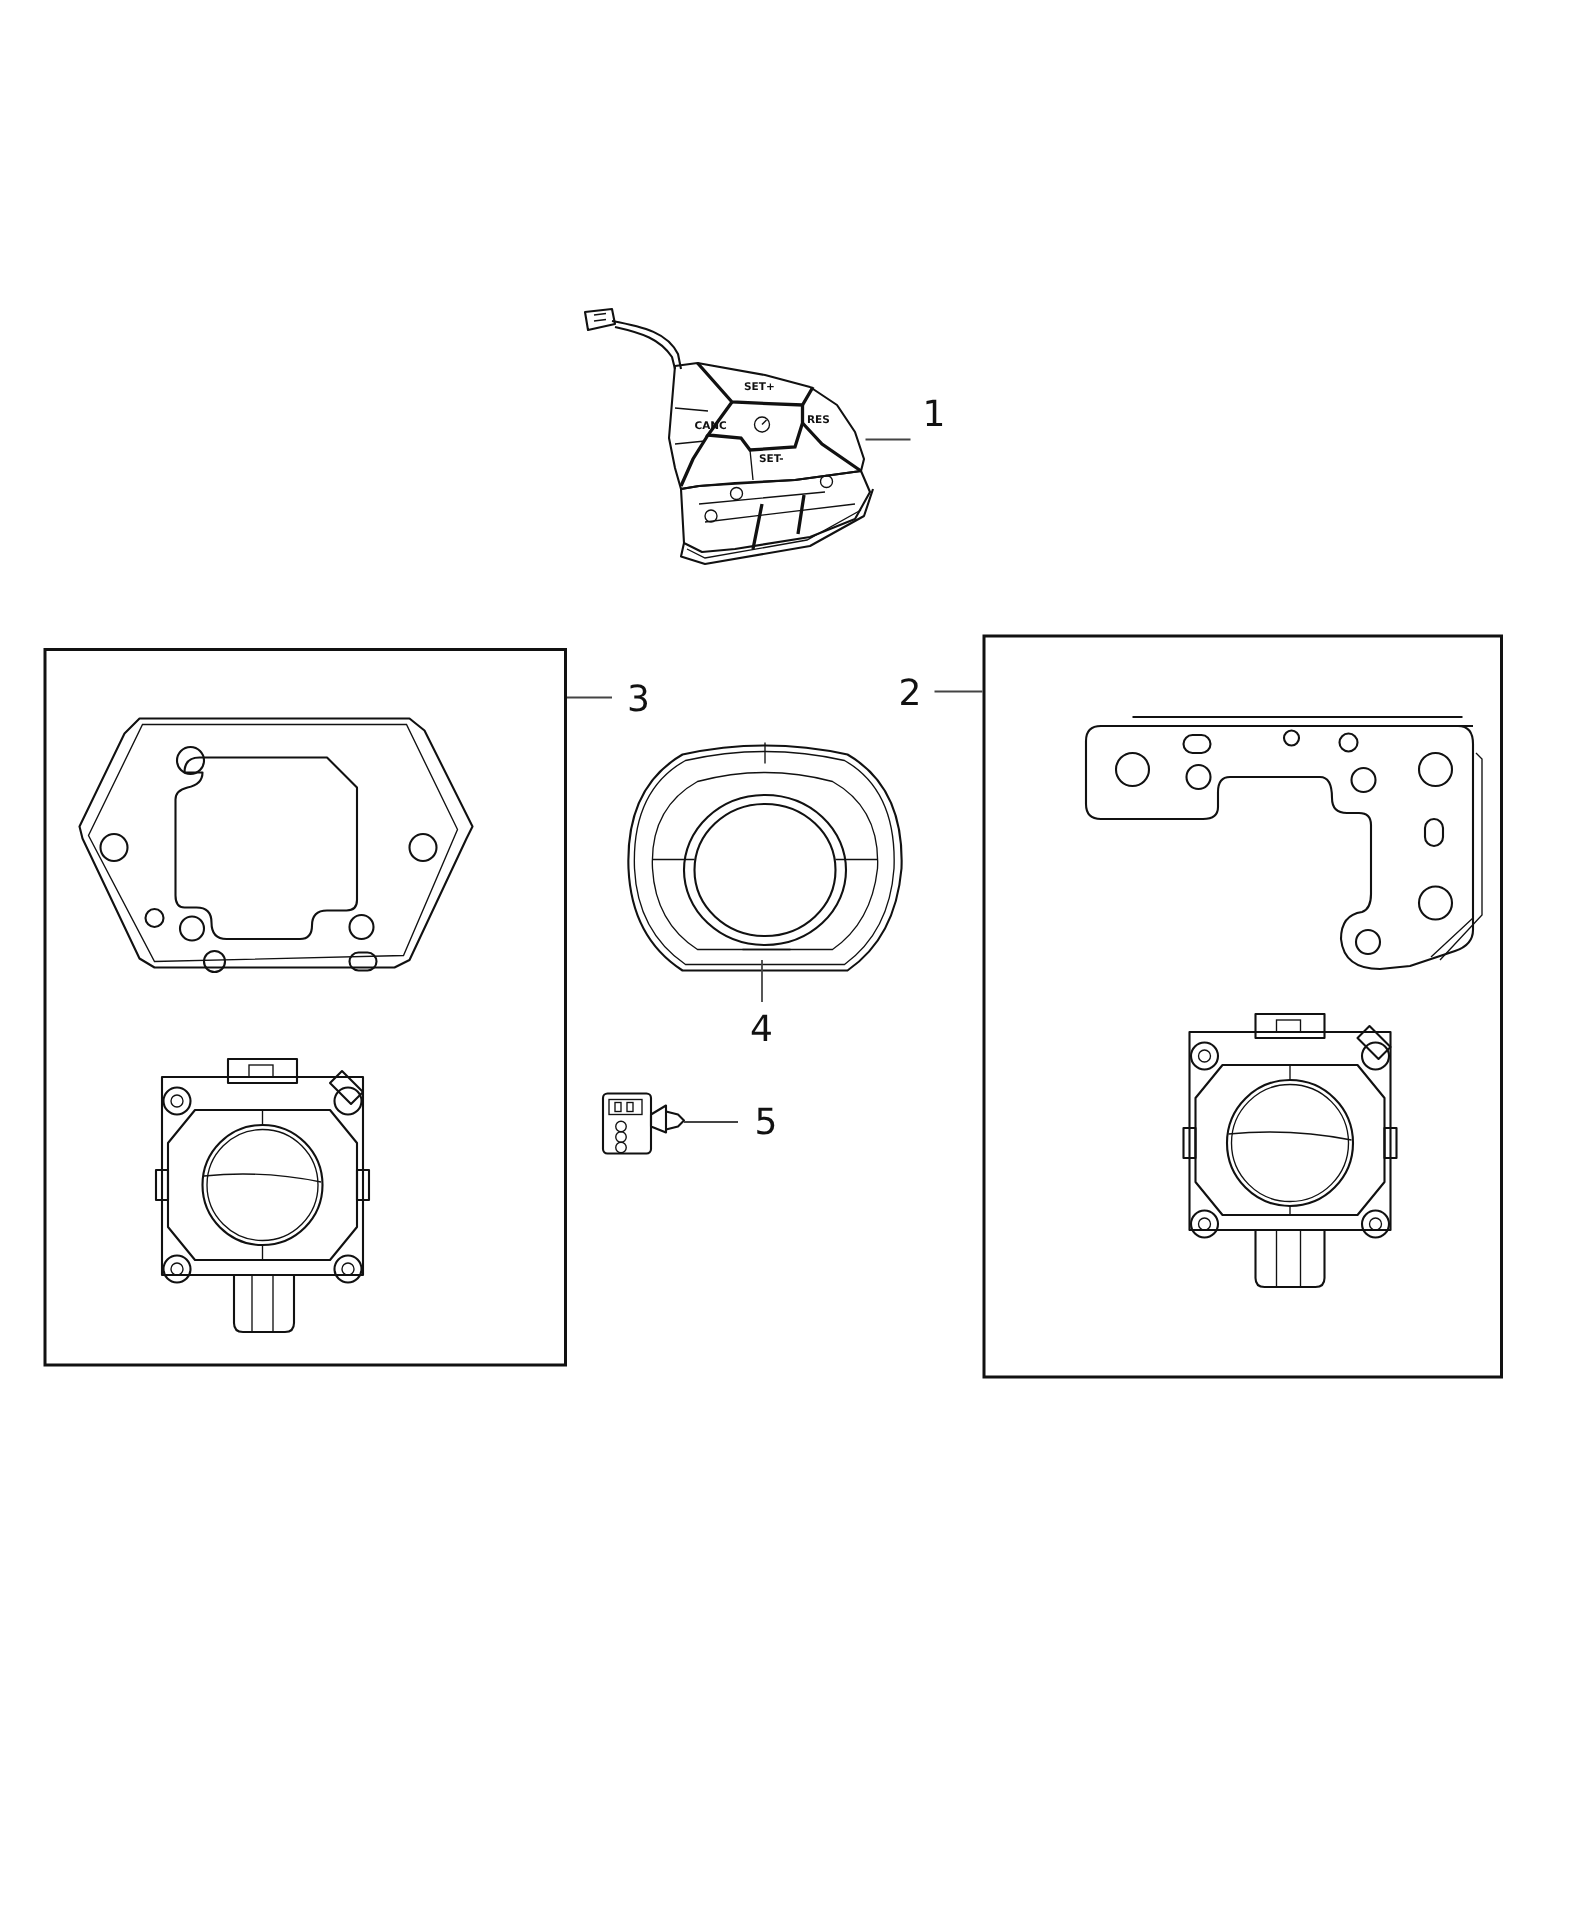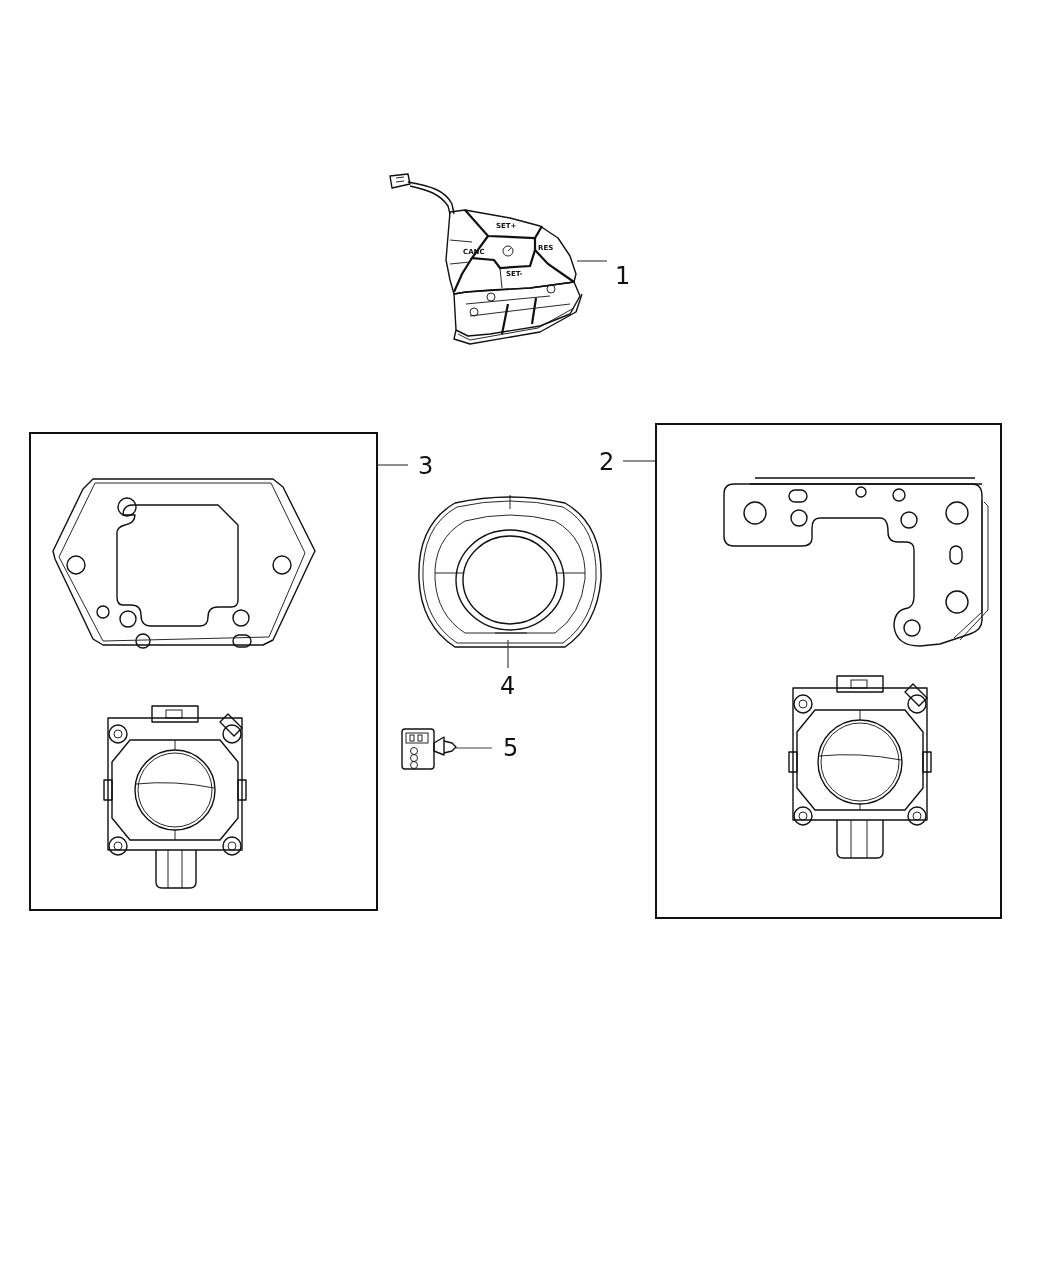--- a/index.html
+++ b/index.html
@@ -10,21 +10,21 @@
   svg{position:absolute;overflow:visible;}
   .ln{fill:none;stroke:#111;stroke-width:1.4;stroke-linejoin:round;}
   .thin{fill:none;stroke:#111;stroke-width:0.9;}
   .thick{fill:none;stroke:#111;stroke-width:2.2;}
   .lead{stroke:#444;stroke-width:1.2;}
   .btntxt{font-size:7px;font-weight:bold;fill:#111;font-family:"DejaVu Sans",sans-serif;}
 </style>
 </head>
 <body>
 
-<div class="abs" style="left:370px;top:164px;width:270px;height:200px;">
+<div class="abs" style="left:370px;top:196px;width:270px;height:200px;">
   <svg width="270" height="200" viewBox="0 0 270 200">
 
     <path class="ln" d="M20,12 L38,10 L40,20 L22,24 Z"></path>
     <path class="thin" d="M26,14 L34,13 M26,18 L34,17"></path>
     <path class="ln" d="M38,18 C60,22 75,26 82,40 L84,50"></path>
     <path class="ln" d="M40,22 C58,26 70,30 78,42 L80,50"></path>
 
     <path class="ln" d="M80,48 L95,46 L140,54 L170,62 L188,74 L200,92 L206,110 L204,118 L160,124 L120,126 L96,128 L84,130 L80,116 L76,96 Z"></path>
 
     <path class="thick" d="M95,46 L118,72 L165,74 L172,62"></path>

